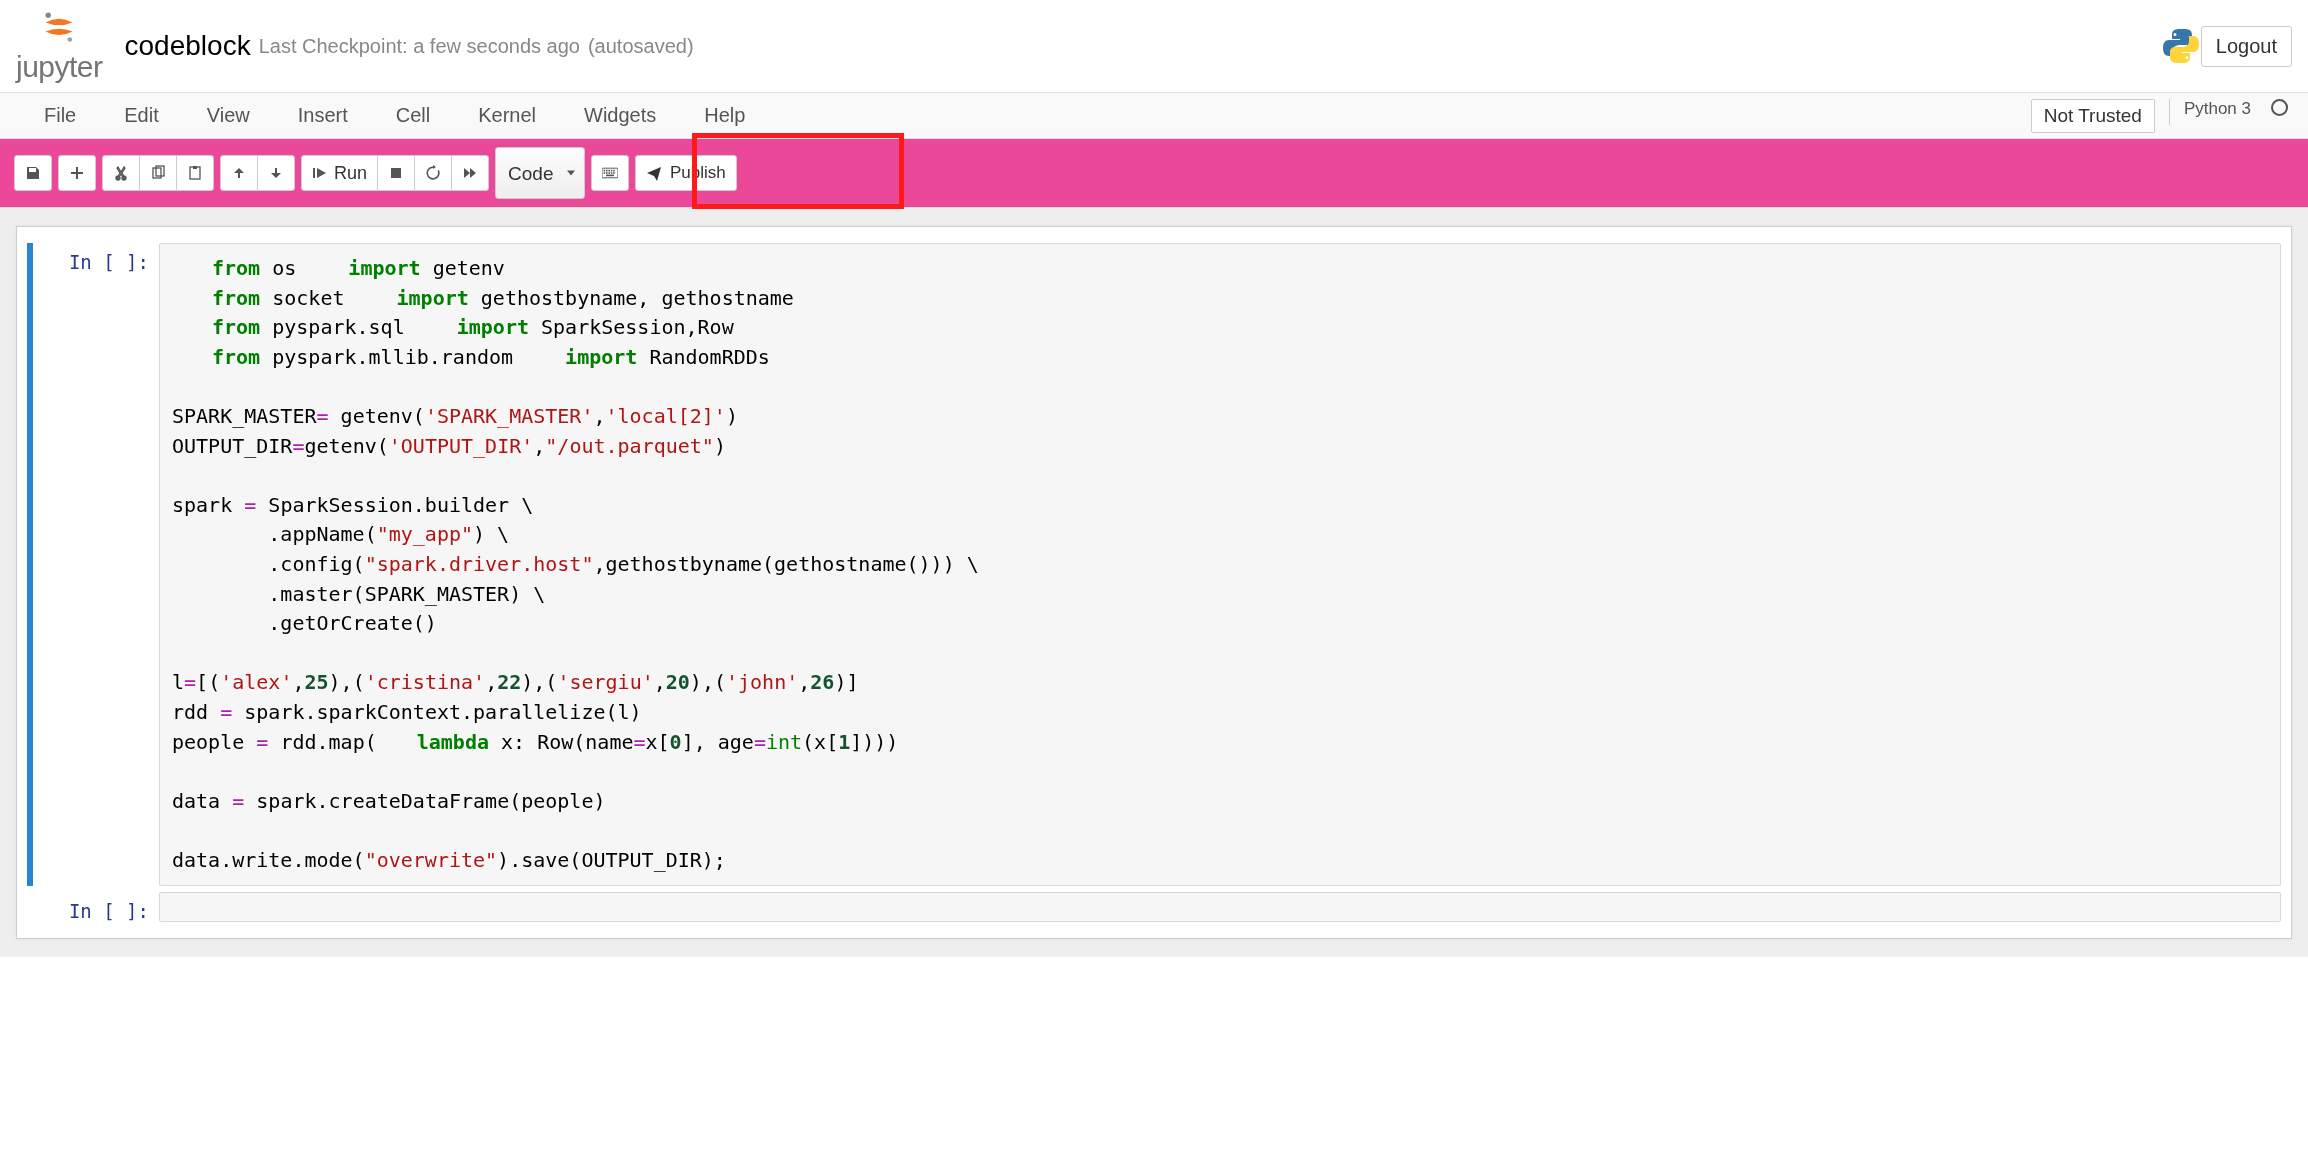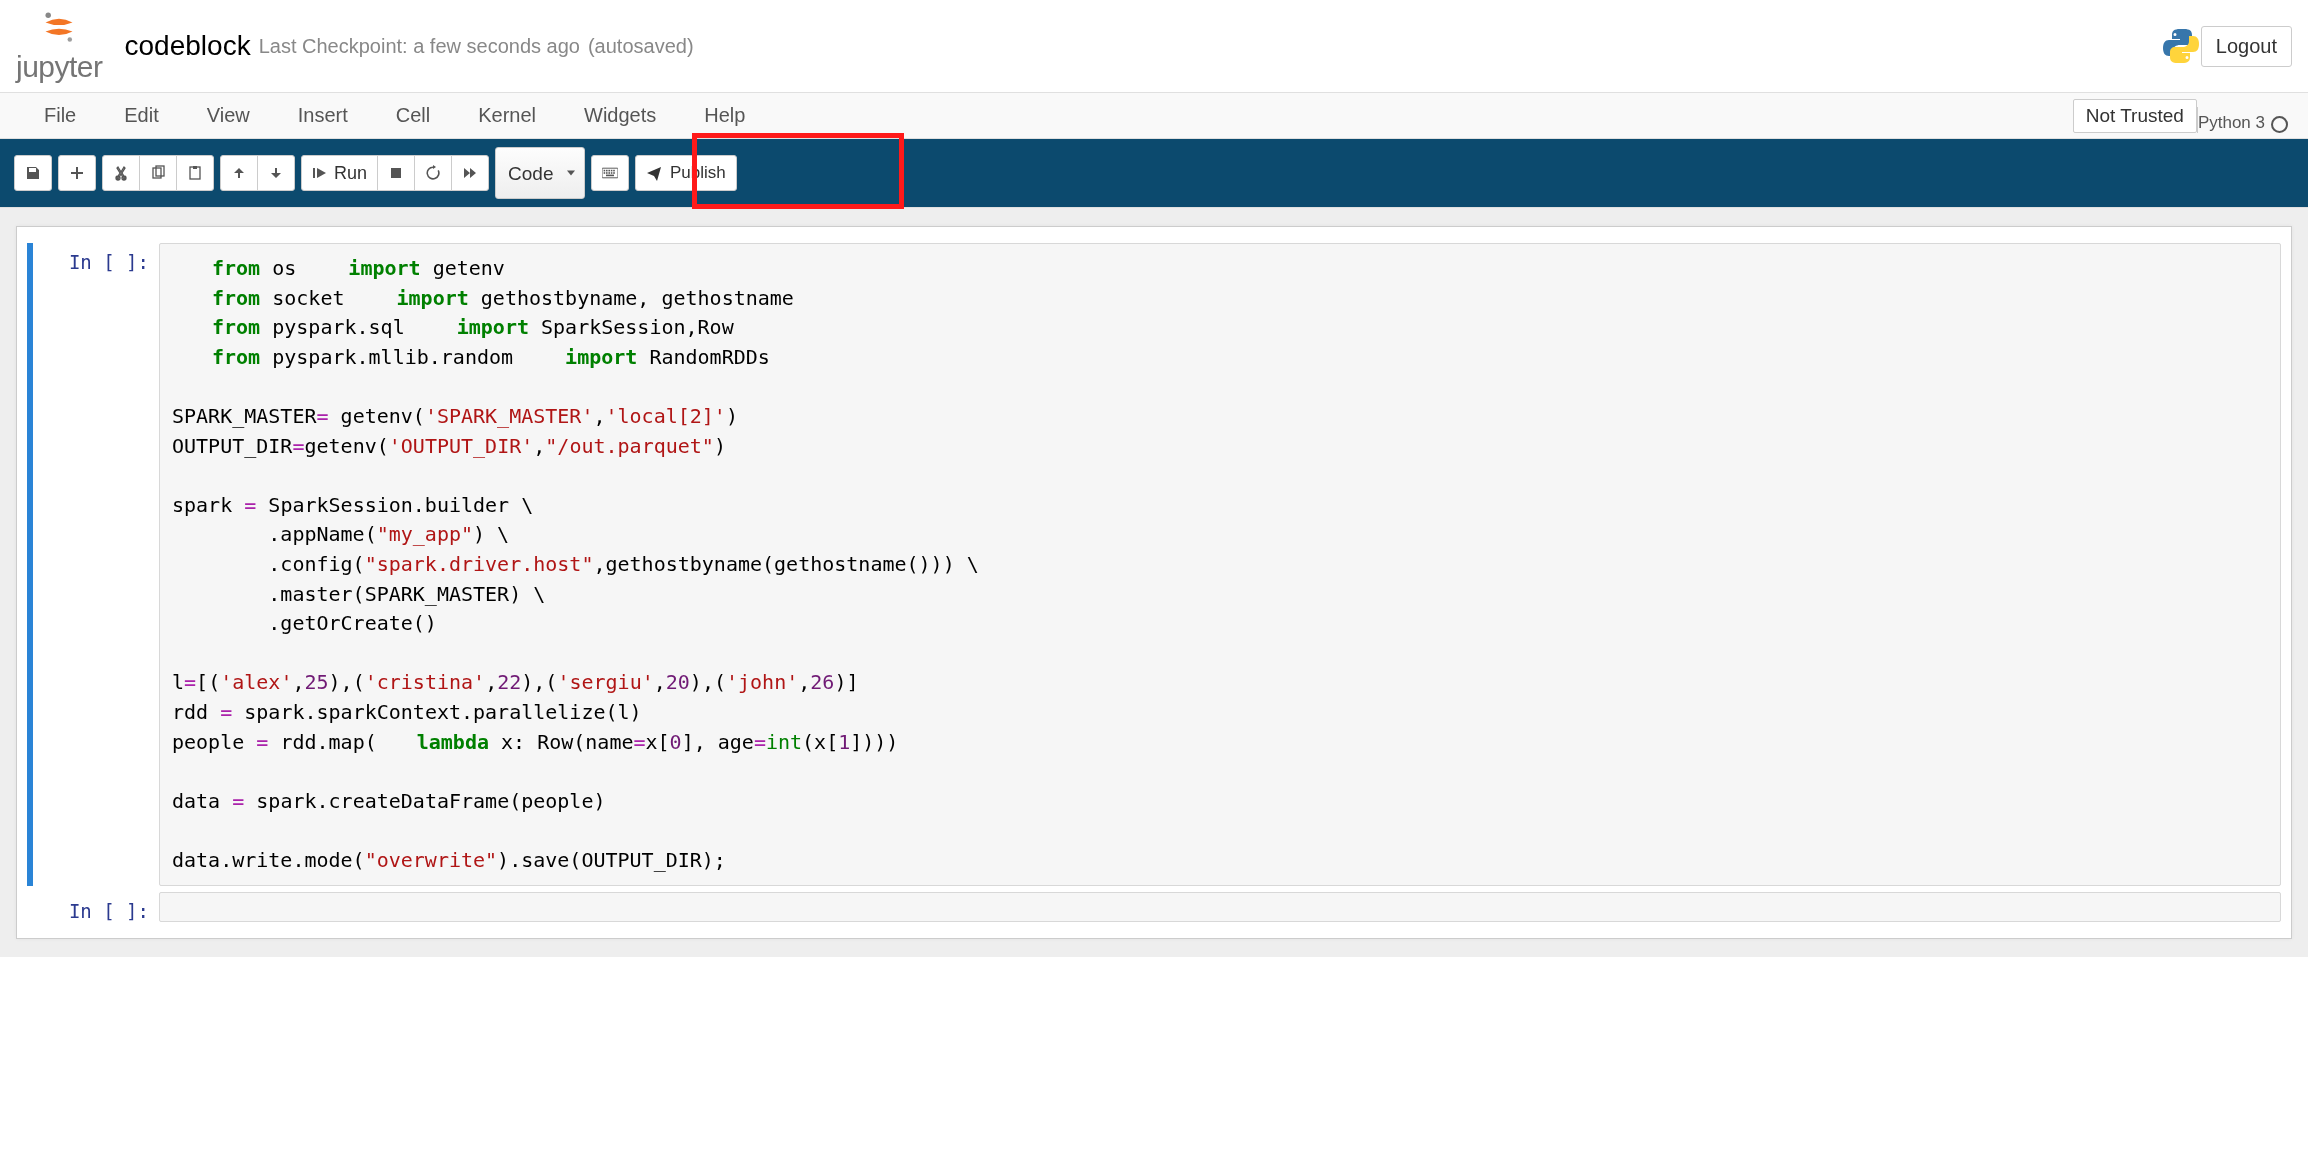--- a/index.html
+++ b/index.html
@@ -11,27 +11,27 @@
 .logo-text { font-size: 30px; color: #757575; font-weight: 400; letter-spacing: -0.5px; }
 .nb-name { font-size: 28px; color: #000; font-weight: 400; margin-right: 8px; }
 .checkpoint { font-size: 20px; color: #888; font-weight: 300; }
 .autosave { font-size: 20px; color: #888; font-weight: 300; margin-left: 8px; }
 .header-right { margin-left: auto; display: flex; align-items: center; gap: 0; }
 .python-logo { width: 40px; height: 40px; }
 .logout-btn { border: 1px solid #ccc; background: #fff; padding: 8px 14px; font-size: 20px; color: #333; border-radius: 3px; cursor: pointer; }
 
 .menubar { display: flex; align-items: center; padding: 0 20px; background: #f9f9f9; border-bottom: 1px solid #e0e0e0; height: 46px; }
 .menu-item { padding: 10px 24px; font-size: 20px; color: #555; cursor: pointer; }
-.menubar-right { margin-left: auto; display: flex; align-items: flex-end; }
+.menubar-right { margin-left: auto; display: flex; align-items: flex-start; gap: 14px; }
 .not-trusted { border: 1px solid #ccc; background: #fff; padding: 5px 12px; font-size: 19px; color: #333; border-radius: 2px; }
 .kernel-name { font-size: 17px; color: #555; }
 .kernel-indicator { width: 17px; height: 17px; border: 2px solid #555; border-radius: 50%; margin-left: 6px; }
 .vdivider { width: 1px; height: 26px; background: #ccc; }
 
-.toolbar { display: flex; align-items: center; padding: 8px 14px; background: #0c4a6e; border-bottom: 1px solid #e0e0e0; gap: 6px; position: relative; }
+.toolbar { display: flex; align-items: center; padding: 8px 14px; background: #ec4899; border-bottom: 1px solid #e0e0e0; gap: 6px; position: relative; }
 .tbtn { border: 1px solid #ccc; background: #fff; height: 36px; border-radius: 3px; cursor: pointer; display: inline-flex; align-items: center; justify-content: center; padding: 0 10px; font-size: 17px; color: #333; }
 .tbtn-group { display: inline-flex; }
 .tbtn-group .tbtn { border-radius: 0; margin-left: -1px; }
 .tbtn-group .tbtn:first-child { border-radius: 3px 0 0 3px; margin-left: 0; }
 .tbtn-group .tbtn:last-child { border-radius: 0 3px 3px 0; }
 .tbtn svg { width: 16px; height: 16px; }
 .run-label { margin-left: 6px; font-size: 18px; }
 .cell-select { height: 52px; border: 1px solid #ccc; border-radius: 3px; background: linear-gradient(#fdfdfd,#eee); font-size: 19px; padding: 0 30px 0 12px; color: #333; appearance: none; position: relative; }
 .select-wrap { position: relative; display: inline-block; }
 .select-wrap::after { content: ""; position: absolute; right: 10px; top: 50%; transform: translateY(-50%); width: 0; height: 0; border-left: 4px solid transparent; border-right: 4px solid transparent; border-top: 5px solid #555; }
@@ -47,21 +47,21 @@
 .prompt-border { width: 6px; border-left: 6px solid transparent; }
 .cell-inner { display: flex; flex: 1; }
 .prompt { width: 126px; text-align: right; padding: 8px 10px 0 0; font-family: "Menlo","Consolas",monospace; font-size: 19px; color: #2b3a8f; white-space: pre; }
 .input-area { flex: 1; background: #f6f6f6; border: 1px solid #d8d8d8; border-radius: 2px; padding: 10px 12px; font-family: "Menlo","Consolas",monospace; font-size: 20px; line-height: 1.48; white-space: pre; overflow: auto; }
 .input-area.empty { min-height: 28px; padding: 6px 12px; }
 
 
 .kw { color: #008000; font-weight: 700; margin-left: 40px; }
 .nm { color: #000; }
 .str { color: #b01515; }
-.num { color: #701a75; }
+.num { color: #14532d; font-weight: bold; }
 .bi { color: #008000; }
 .op { color: #aa22aa; }
 </style>
 </head>
 <body>
 
 <div class="header">
   <div class="logo">
     <span class="logo-icon">
       <svg viewBox="0 0 40 40">

